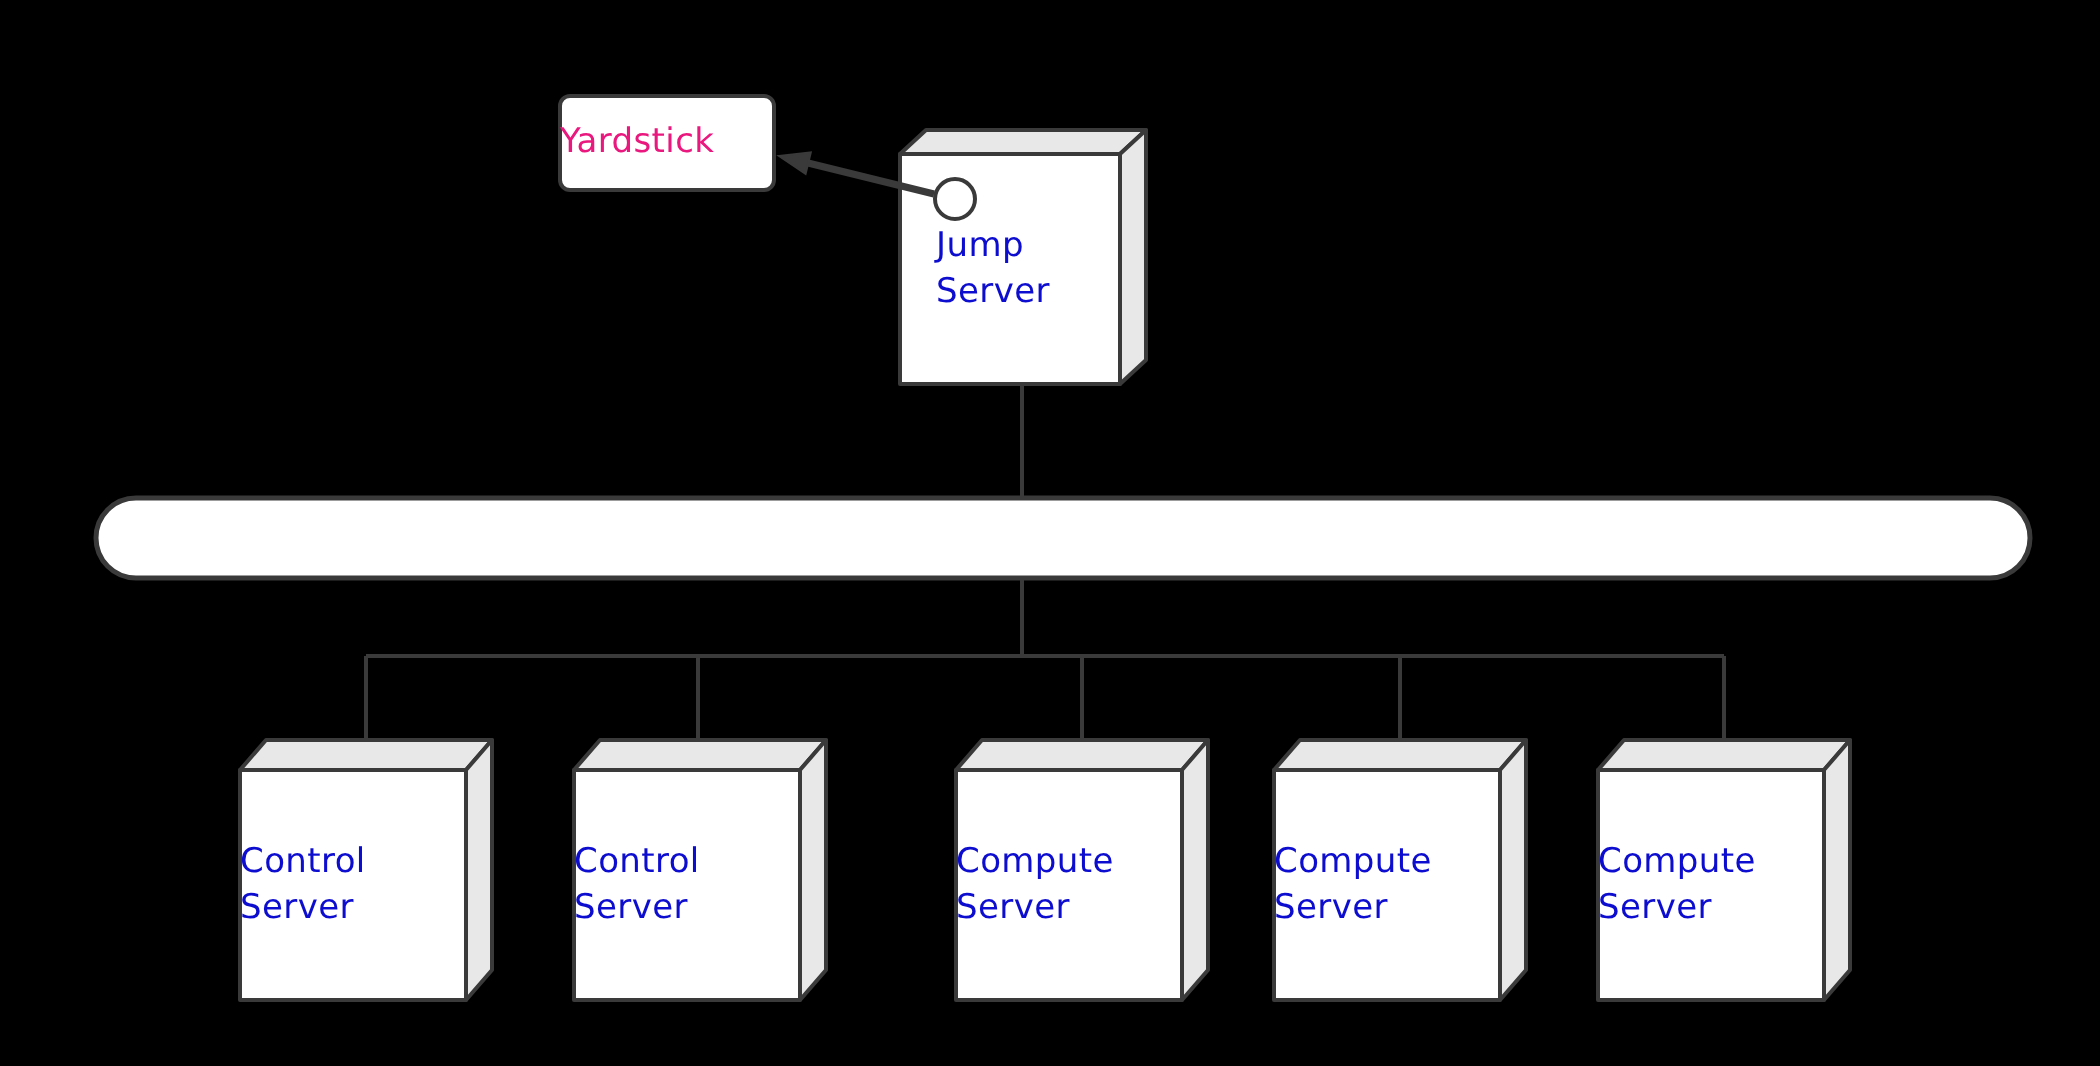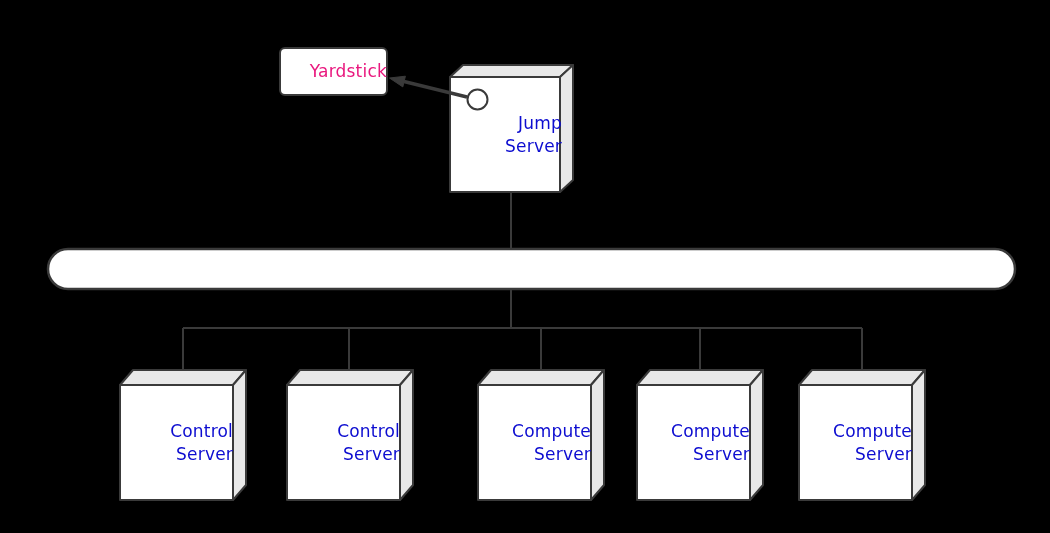--- a/index.html
+++ b/index.html
@@ -17,21 +17,21 @@
     width:1050px;height:533px;
     background:var(--bg);
     font-family:"DejaVu Sans","Liberation Sans",sans-serif;
     overflow:hidden;
   }
   #shapes{position:absolute;left:0;top:0;}
   .lbl{
     position:absolute;
     display:flex;
     flex-direction:column;
-    align-items:flex-end;
+    align-items:flex-start;
     justify-content:center;
     text-align:center;
     font-size:17px;
     line-height:23px;
     pointer-events:none;
     letter-spacing:.2px;
   }
   .lbl-server{color:var(--blue);}
   .lbl-yardstick{color:var(--pink);}
   .lbl-network{color:var(--dark);}
@@ -97,21 +97,21 @@
       <polygon points="799,385 812,370 925,370 912,385" fill="#e8e8e8"></polygon>
       <polygon points="912,385 925,370 925,485 912,500" fill="#e8e8e8"></polygon>
       <rect x="799" y="385" width="113" height="115" fill="#ffffff"></rect>
     </g>
   </svg>
 
   <div class="lbl lbl-yardstick" style="left:280px;top:48px;width:107px;height:47px;">
     <span>Yardstick</span>
   </div>
 
-  <div class="lbl lbl-server" style="left:452px;top:77px;width:110px;height:115px;">
+  <div class="lbl lbl-server" style="left:468px;top:77px;width:110px;height:115px;">
     <span>Jump</span>
     <span>Server</span>
   </div>
 
 
   <div class="lbl lbl-server" style="left:120px;top:385px;width:113px;height:115px;">
     <span>Control</span>
     <span>Server</span>
   </div>
 

